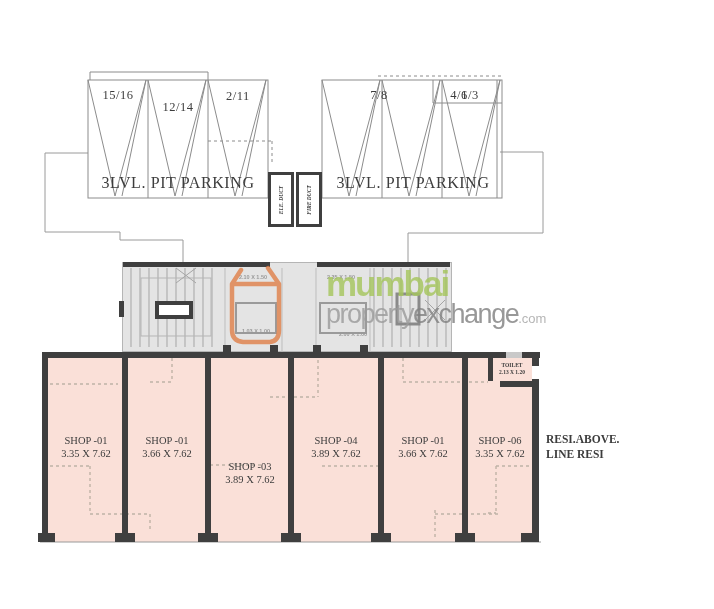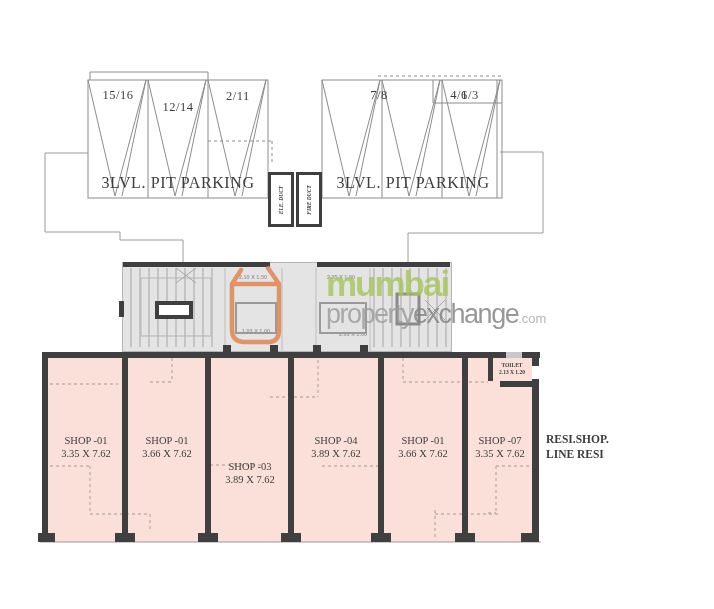--- a/index.html
+++ b/index.html
@@ -161,31 +161,31 @@
   </div>
   <div class="lbl shop-label" style="left:336px;top:434px;">
     <span>SHOP -04</span><br>
     <span>3.89 X 7.62</span>
   </div>
   <div class="lbl shop-label" style="left:423px;top:434px;">
     <span>SHOP -01</span><br>
     <span>3.66 X 7.62</span>
   </div>
   <div class="lbl shop-label" style="left:500px;top:434px;">
-    <span>SHOP -07</span><br>
+    <span>SHOP -06</span><br>
     <span>3.35 X 7.62</span>
   </div>
 
   <div class="toilet-label" style="left:512px;top:362px;">
     <span>TOILET</span><br>
     <span>2.13 X 1.20</span>
   </div>
 
   <div class="note" style="left:546px;top:432px;">
-    <span>RESI.SHOP.</span><br>
+    <span>RESI.ABOVE.</span><br>
     <span>LINE RESI</span>
   </div>
 
   <svg id="logo" width="58" height="84" viewBox="0 0 58 84">
     <path d="M15,6 L6,20 L6,66 Q6,77 17,78 L44,78 Q53,77 53,66 L53,20 L42,4 M6,20 L53,20" stroke="#e08048" stroke-width="4.5" fill="none" stroke-linejoin="round" stroke-linecap="round"></path>
   </svg>
   <div id="watermark">
     <span id="wm-city">mumbai</span>
     <span id="wm-row"><span id="wm-prop">property</span><span id="wm-exch">exchange</span><span id="wm-tld">.com</span></span>
   </div>

